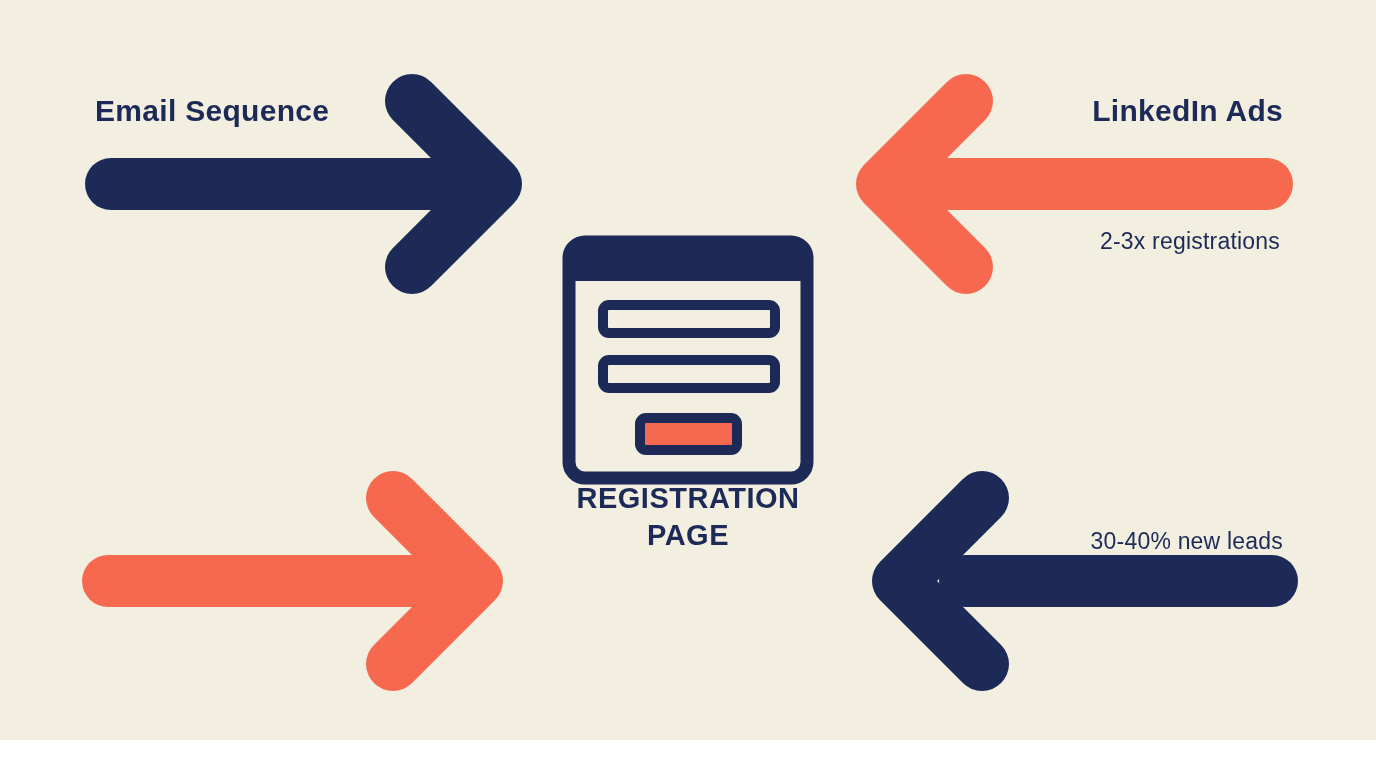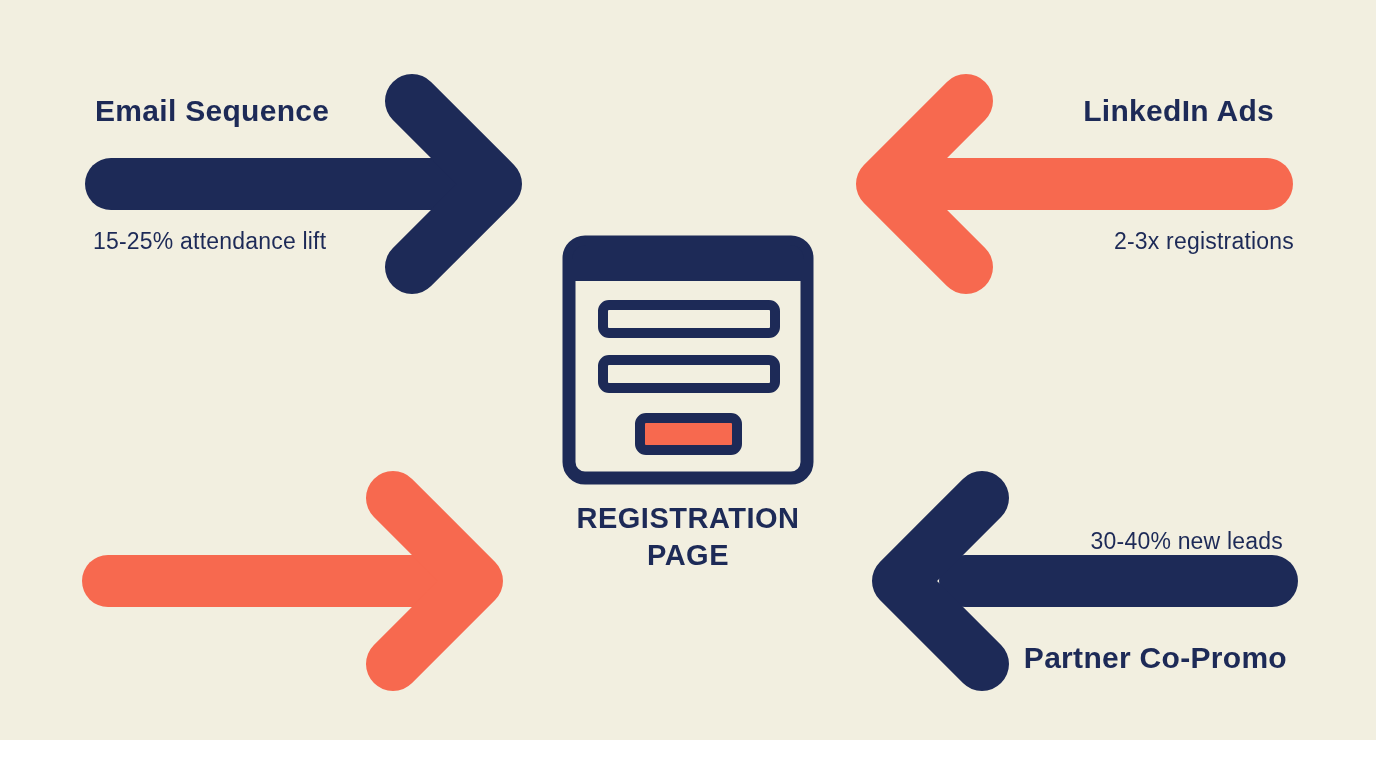--- a/index.html
+++ b/index.html
@@ -12,47 +12,46 @@
     color:#1d2a57;letter-spacing:.3px;white-space:nowrap;
   }
   .stat{
     position:absolute;margin:0;font-size:23px;font-weight:normal;
     color:#1d2a57;letter-spacing:.2px;white-space:nowrap;
   }
   .arrow{position:absolute;width:460px;height:230px;}
   #label-tl{left:95px;top:94px}
   #arrow-tl{left:75px;top:69px}
   #stat-tl{left:93px;top:228px}
-  #label-tr{right:102px;top:94px;text-align:left}
+  #label-tr{right:93px;top:94px;text-align:left}
   #arrow-tr{left:843px;top:69px}
-  #stat-tr{right:82px;top:228px;text-align:left}
+  #stat-tr{right:96px;top:228px;text-align:left}
   #stat-bl{left:93px;top:509px}
   #arrow-bl{left:70px;top:466px}
   #label-bl{left:95px;top:640px}
   #stat-br{right:93px;top:528px;text-align:right}
   #arrow-br{left:845px;top:466px}
   #label-br{right:89px;top:641px;text-align:right}
   #form-icon{position:absolute;left:562px;top:235px;width:252px;height:250px}
   #caption{
-    position:absolute;left:548px;top:500px;width:280px;margin:0;
+    position:absolute;left:548px;top:480px;width:280px;margin:0;
     text-align:center;font-size:29px;line-height:37px;font-weight:bold;
     color:#1d2a57;letter-spacing:.5px;
   }
 </style>
 </head>
 <body>
 
 <div class="stage" style="background: rgb(242, 239, 224);">
 
   <h2 id="label-tl" class="label">Email Sequence</h2>
   <svg id="arrow-tl" class="arrow" viewBox="0 0 460 230" aria-hidden="true">
     <line x1="36" y1="115" x2="370" y2="115" stroke-width="52" stroke-linecap="round" stroke="#1d2a57"></line>
     <polyline points="337,32 420,115 337,198" fill="none" stroke-width="54" stroke-linecap="round" stroke-linejoin="round" stroke="#1d2a57"></polyline>
   </svg>
-  <p id="stat-tl" class="stat">15-25% attendance lift</p>
 
   <h2 id="label-tr" class="label">LinkedIn Ads</h2>
   <svg id="arrow-tr" class="arrow" viewBox="0 0 460 230" aria-hidden="true">
     <line x1="95" y1="115" x2="424" y2="115" stroke-width="52" stroke-linecap="round" stroke="#f7694f"></line>
     <polyline points="123,32 40,115 123,198" fill="none" stroke-width="54" stroke-linecap="round" stroke-linejoin="round" stroke="#f7694f"></polyline>
   </svg>
   <p id="stat-tr" class="stat">2-3x registrations</p>
 
   <svg id="form-icon" viewBox="0 0 252 250" aria-hidden="true">
     <rect x="7" y="7" width="238" height="236" rx="16" fill="none" stroke-width="13" stroke="#1d2a57"></rect>
@@ -66,15 +65,14 @@
   <svg id="arrow-bl" class="arrow" viewBox="0 0 460 230" aria-hidden="true">
     <line x1="38" y1="115" x2="360" y2="115" stroke-width="52" stroke-linecap="round" stroke="#f7694f"></line>
     <polyline points="323,32 406,115 323,198" fill="none" stroke-width="54" stroke-linecap="round" stroke-linejoin="round" stroke="#f7694f"></polyline>
   </svg>
 
   <p id="stat-br" class="stat">30-40% new leads</p>
   <svg id="arrow-br" class="arrow" viewBox="0 0 460 230" aria-hidden="true">
     <line x1="120" y1="115" x2="427" y2="115" stroke-width="52" stroke-linecap="round" stroke="#1d2a57"></line>
     <polyline points="137,32 54,115 137,198" fill="none" stroke-width="54" stroke-linecap="round" stroke-linejoin="round" stroke="#1d2a57"></polyline>
   </svg>
-  <h2 id="label-br" class="label">Partner Co-Promo</h2>
 
 </div>
 
 </body></html>

